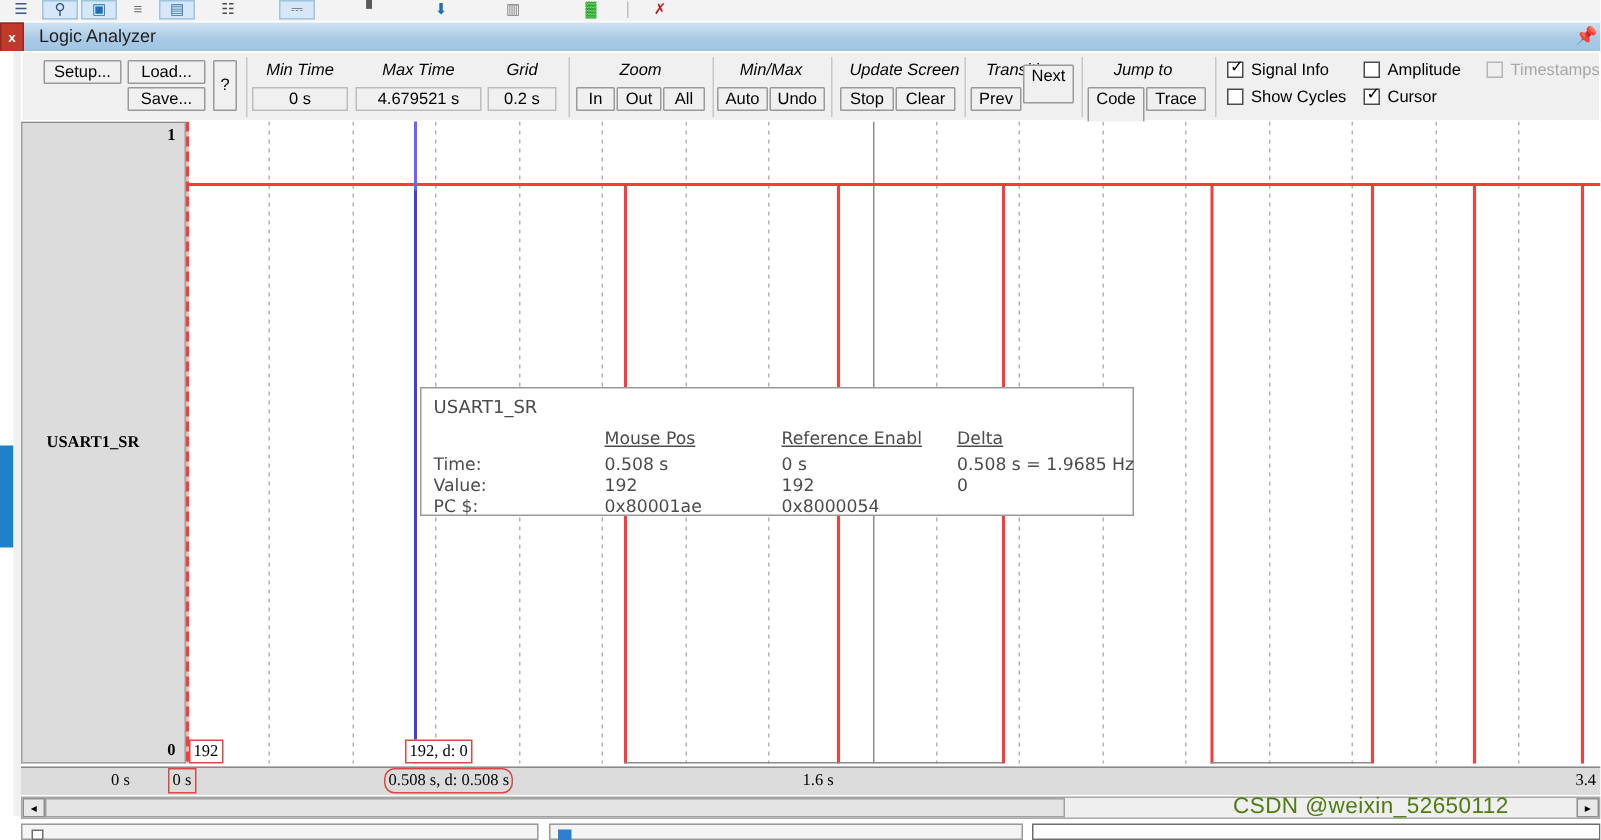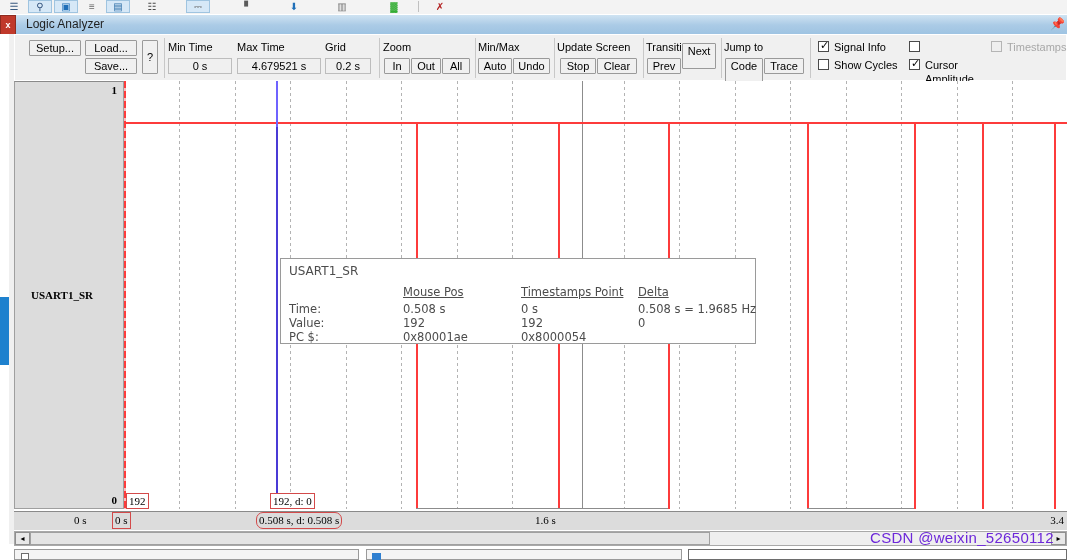--- a/index.html
+++ b/index.html
@@ -40,21 +40,21 @@
   .leftgutter{position:absolute;left:9px;top:34px;width:5px;height:510px;background:#f0f0f0;border-right:1px solid #d0d0d0;}
 
   
   .ctrlpanel{position:absolute;left:14px;top:34px;width:1053px;height:47px;
      background:#f0f0f0;border:1px solid #ffffff;box-sizing:border-box;}
   .btn{position:absolute;background:#f0f0f0;border:1px solid #9a9a9a;
     box-sizing:border-box;font-size:11px;text-align:center;color:#000;
     border-radius:1px;}
   .fld{position:absolute;background:#f0f0f0;border:1px solid #bdbdbd;
     box-sizing:border-box;font-size:11px;text-align:center;color:#000;}
-  .grouplbl{position:absolute;font-size:11px;color:#000;text-align:left;}
+  .grouplbl{position:absolute;font-size:11px;color:#000;text-align:center;font-style:italic;}
   .vsep{position:absolute;width:1px;background:#c8c8c8;}
   .cbbox{position:absolute;width:11px;height:11px;background:#fff;
     border:1px solid #4a4a4a;box-sizing:border-box;}
   .cbbox.dis{background:#efefef;border-color:#b5b5b5;}
   .cbmark{position:absolute;left:1px;top:-2px;font-size:11px;line-height:11px;color:#000;}
   .cblabel{position:absolute;font-size:11px;color:#000;white-space:nowrap;}
   .cblabel.dis{color:#a8a8a8;}
 
   
   .plotwrap{position:absolute;left:14px;top:81px;width:1053px;height:460px;
@@ -115,21 +115,21 @@
   .bottomstub{position:absolute;left:0;top:547px;width:1067px;height:13px;background:#ffffff;}
   .stubA{position:absolute;left:14px;top:2px;width:345px;height:11px;
      background:#f4f4f4;border:1px solid #9a9a9a;box-sizing:border-box;}
   .stubB{position:absolute;left:366px;top:2px;width:316px;height:11px;
      background:#f4f4f4;border:1px solid #9a9a9a;box-sizing:border-box;}
   .stubC{position:absolute;left:688px;top:2px;width:379px;height:11px;
      background:#ffffff;border:1px solid #6d6d6d;box-sizing:border-box;}
   .stubchk{position:absolute;top:3px;width:8px;height:7px;background:#fff;border:1px solid #6d6d6d;box-sizing:border-box;}
   .stubblue{position:absolute;top:3px;width:9px;height:7px;background:#2f7fd0;}
 
-  .watermark{position:absolute;left:870px;top:529px;font-size:15px;color:#6d28d9;
+  .watermark{position:absolute;left:822px;top:529px;font-size:15px;color:#4d7c0f;
      font-family:"Liberation Sans",sans-serif;letter-spacing:.3px;white-space:nowrap;}
 </style>
 </head>
 <body>
 
 <div class="root">
 
   <div class="icontoolbar">
     <div class="ic" style="left:2px">
         <span class="icgl" style="color:#3a5a80">☰</span>
@@ -230,21 +230,21 @@
     <div class="btn" style="left:749px;top:23px;width:40px;height:16px;line-height:14px;">Trace</div>
 
     <div class="vsep" style="left:795px;top:3px;height:40px;"></div>
 
     <div class="cbbox" style="left:803px;top:6px;">
         <span class="cbmark">✓</span>
       </div>
     <div class="cblabel" style="left:819px;top:6px;">Signal Info</div>
 
     <div class="cbbox" style="left:894px;top:6px;"></div>
-    <div class="cblabel" style="left:910px;top:6px;margin-top:32px;">Amplitude</div>
+    <div class="cblabel" style="left:910px;top:6px;">Amplitude</div>
 
     <div class="cbbox dis" style="left:976px;top:6px;"></div>
     <div class="cblabel dis" style="left:992px;top:6px;">Timestamps Enabl</div>
 
     <div class="cbbox" style="left:803px;top:24px;"></div>
     <div class="cblabel" style="left:819px;top:24px;">Show Cycles</div>
 
     <div class="cbbox" style="left:894px;top:24px;">
         <span class="cbmark">✓</span>
       </div>
@@ -293,21 +293,21 @@
 
       <div class="sigbase" style="left:292px;top:427px;width:252px;"></div>
       <div class="sigbase" style="left:683px;top:427px;width:107px;"></div>
 
       <div class="cursorline" style="left:152px"></div>
       <div class="cursorline lite" style="left:152px;height:46px;top:0"></div>
 
       <div class="infobox" style="left:156px;top:177px;">
         <div class="infotitle">USART1_SR</div>
         <div class="ih" style="left:122px;top:26px;">Mouse Pos</div>
-        <div class="ih" style="left:240px;top:26px;">Timestamps Point</div>
+        <div class="ih" style="left:240px;top:26px;">Reference Enabl</div>
         <div class="ih" style="left:357px;top:26px;">Delta</div>
 
         <div class="ir" style="left:8px;top:43px;">Time:</div>
         <div class="ir" style="left:122px;top:43px;">0.508 s</div>
         <div class="ir" style="left:240px;top:43px;">0 s</div>
         <div class="ir" style="left:357px;top:43px;">0.508 s = 1.9685 Hz</div>
 
         <div class="ir" style="left:8px;top:57px;">Value:</div>
         <div class="ir" style="left:122px;top:57px;">192</div>
         <div class="ir" style="left:240px;top:57px;">192</div>

